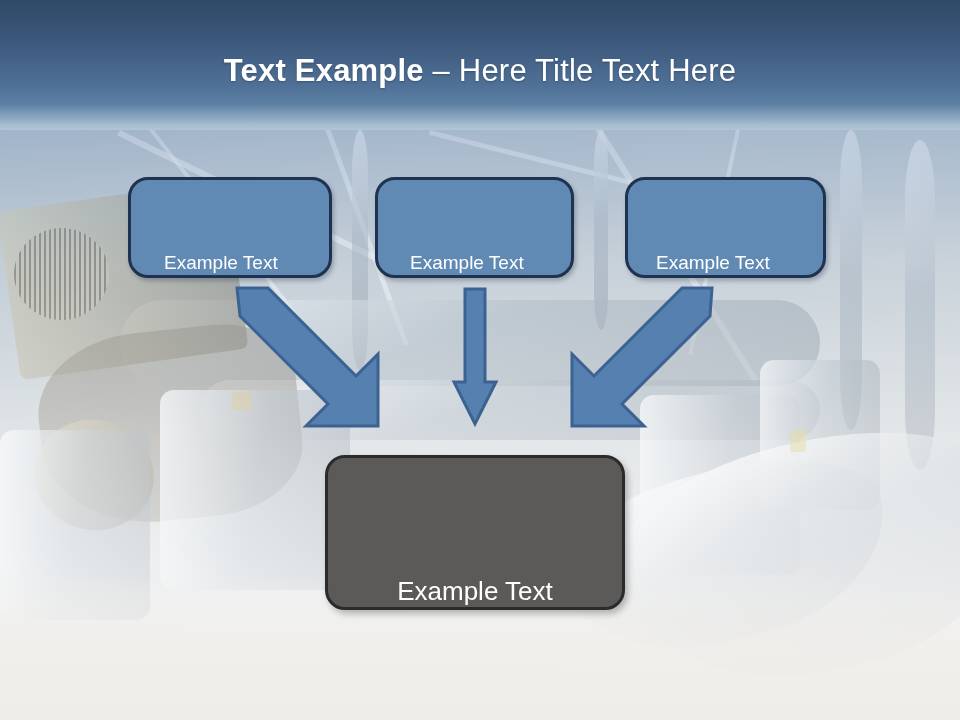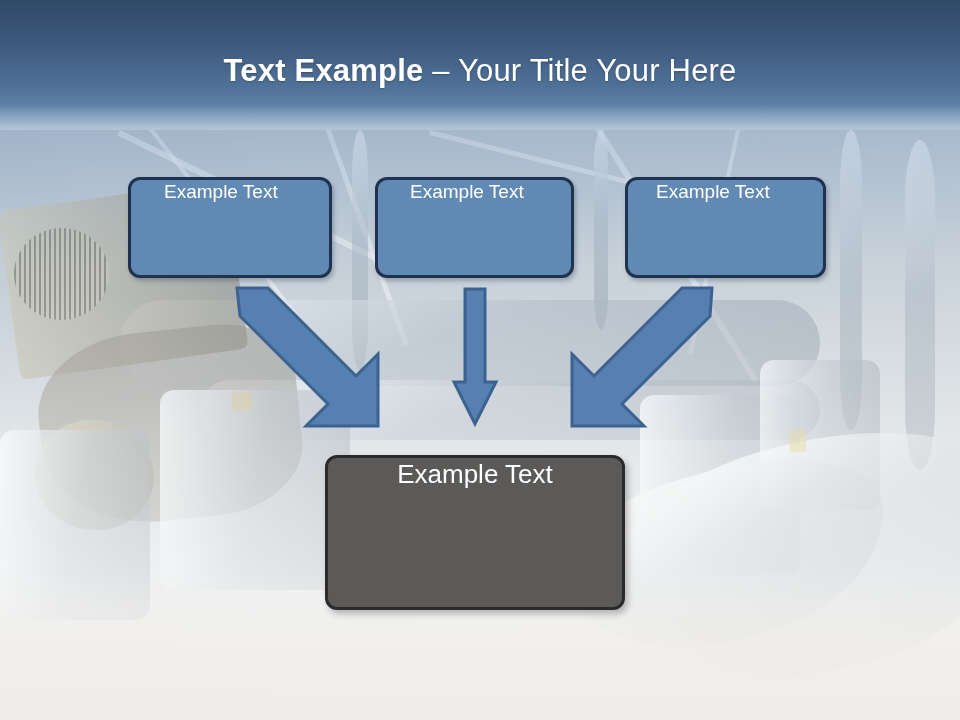--- a/index.html
+++ b/index.html
@@ -121,23 +121,23 @@
     white-space: nowrap;
     text-shadow: 0 1px 2px rgba(20,35,55,0.35);
   }
   .slide-title .t-bold { font-weight: bold; }
   .slide-title .t-light { font-weight: normal; }
 
   
   .node {
     position: absolute;
     box-sizing: border-box;
-    border-radius: 12px;
+    border-radius: 20px;
     display: flex;
-    align-items: flex-start;
+    align-items: flex-end;
   }
   .node-top {
     background: #6089b4;
     border: 3px solid #1f3350;
     box-shadow: 2px 3px 4px rgba(30,45,65,0.30);
     justify-content: flex-start;
   }
   .node-top .node-label {
     color: #ffffff;
     font-size: 19px;
@@ -216,21 +216,21 @@
     <div class="px" style="left:232px; top:392px; width:20px; height:18px; background:rgba(200,176,92,0.5); border-radius:3px;"></div>
 
     <div class="floor"></div>
   </div>
 
   <div class="bg-wash"></div>
   <div class="bg-wash-blue"></div>
 
   <div class="header-band"></div>
   <div class="slide-title">
-    <span class="t-bold">Text Example</span><span class="t-light"> – </span><span class="t-light">Your Title Your Here</span>
+    <span class="t-bold">Text Example</span><span class="t-light"> – </span><span class="t-light">Here Title Text Here</span>
   </div>
 
   <svg class="arrows" width="960" height="720" viewBox="0 0 960 720">
 
     <polygon class="hit" points="237,288 268,288 356,376 378,354 378,426 306,426 328,404 240,316" fill="#5580b0" stroke="#3c6291" stroke-width="3" stroke-linejoin="miter" transform="translate(0,0)"></polygon>
 
     <polygon class="hit" points="465,289 485,289 485,382 496,382 475,424 454,382 465,382" fill="#5580b0" stroke="#3c6291" stroke-width="3" stroke-linejoin="miter"></polygon>
 
     <polygon class="hit" points="712,288 682,288 594,376 572,354 572,426 644,426 622,404 710,316" fill="#5580b0" stroke="#3c6291" stroke-width="3" stroke-linejoin="miter"></polygon>
   </svg>

